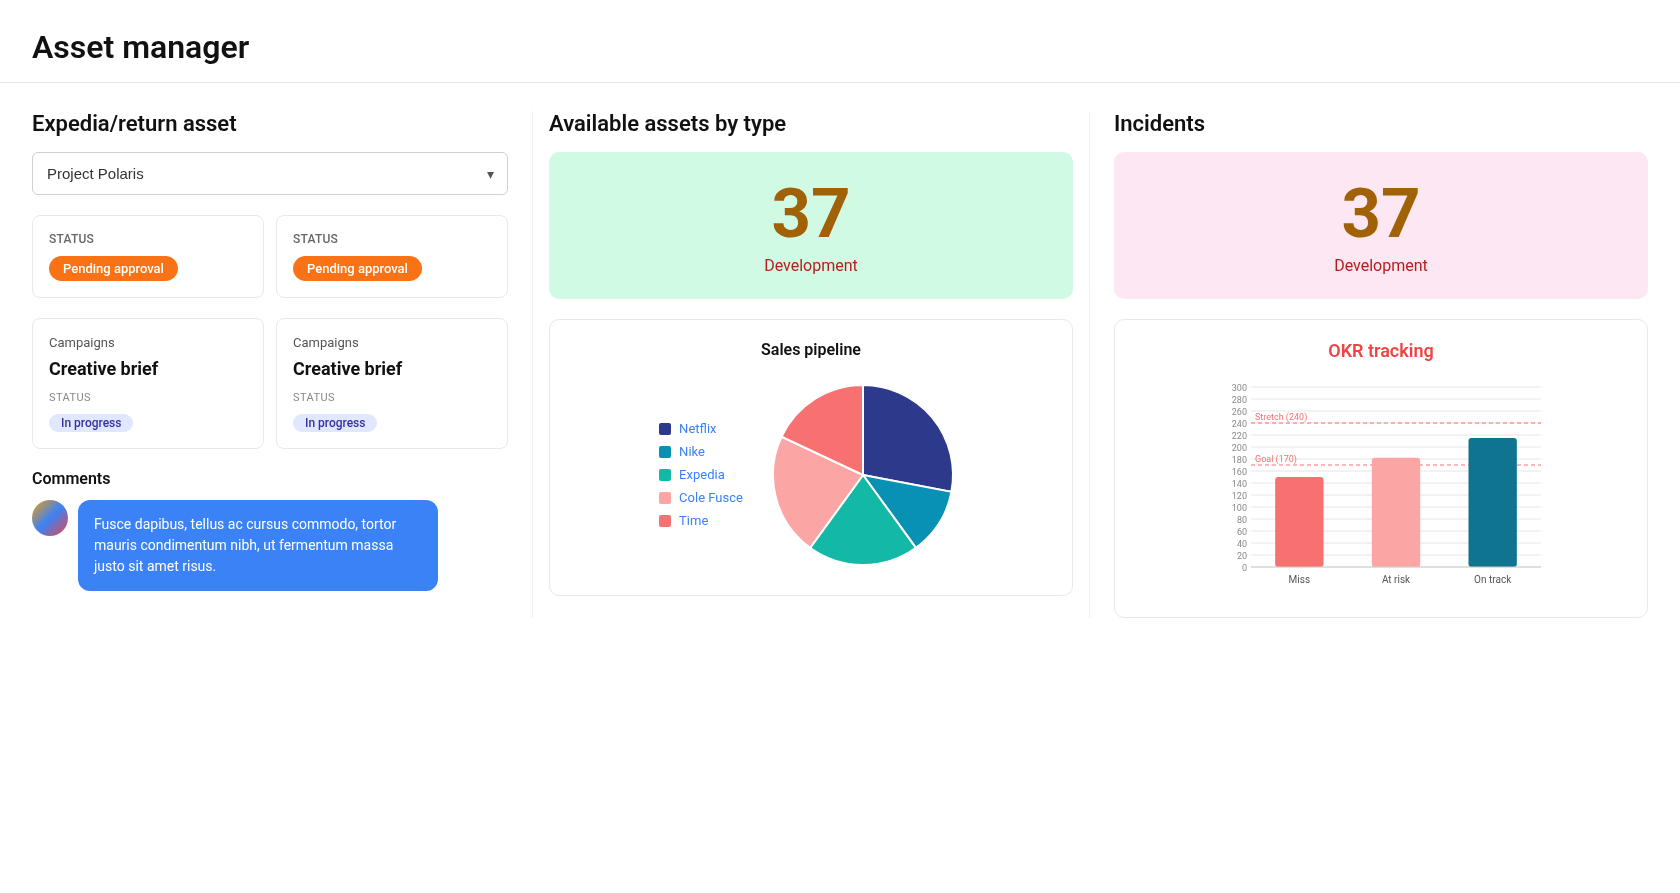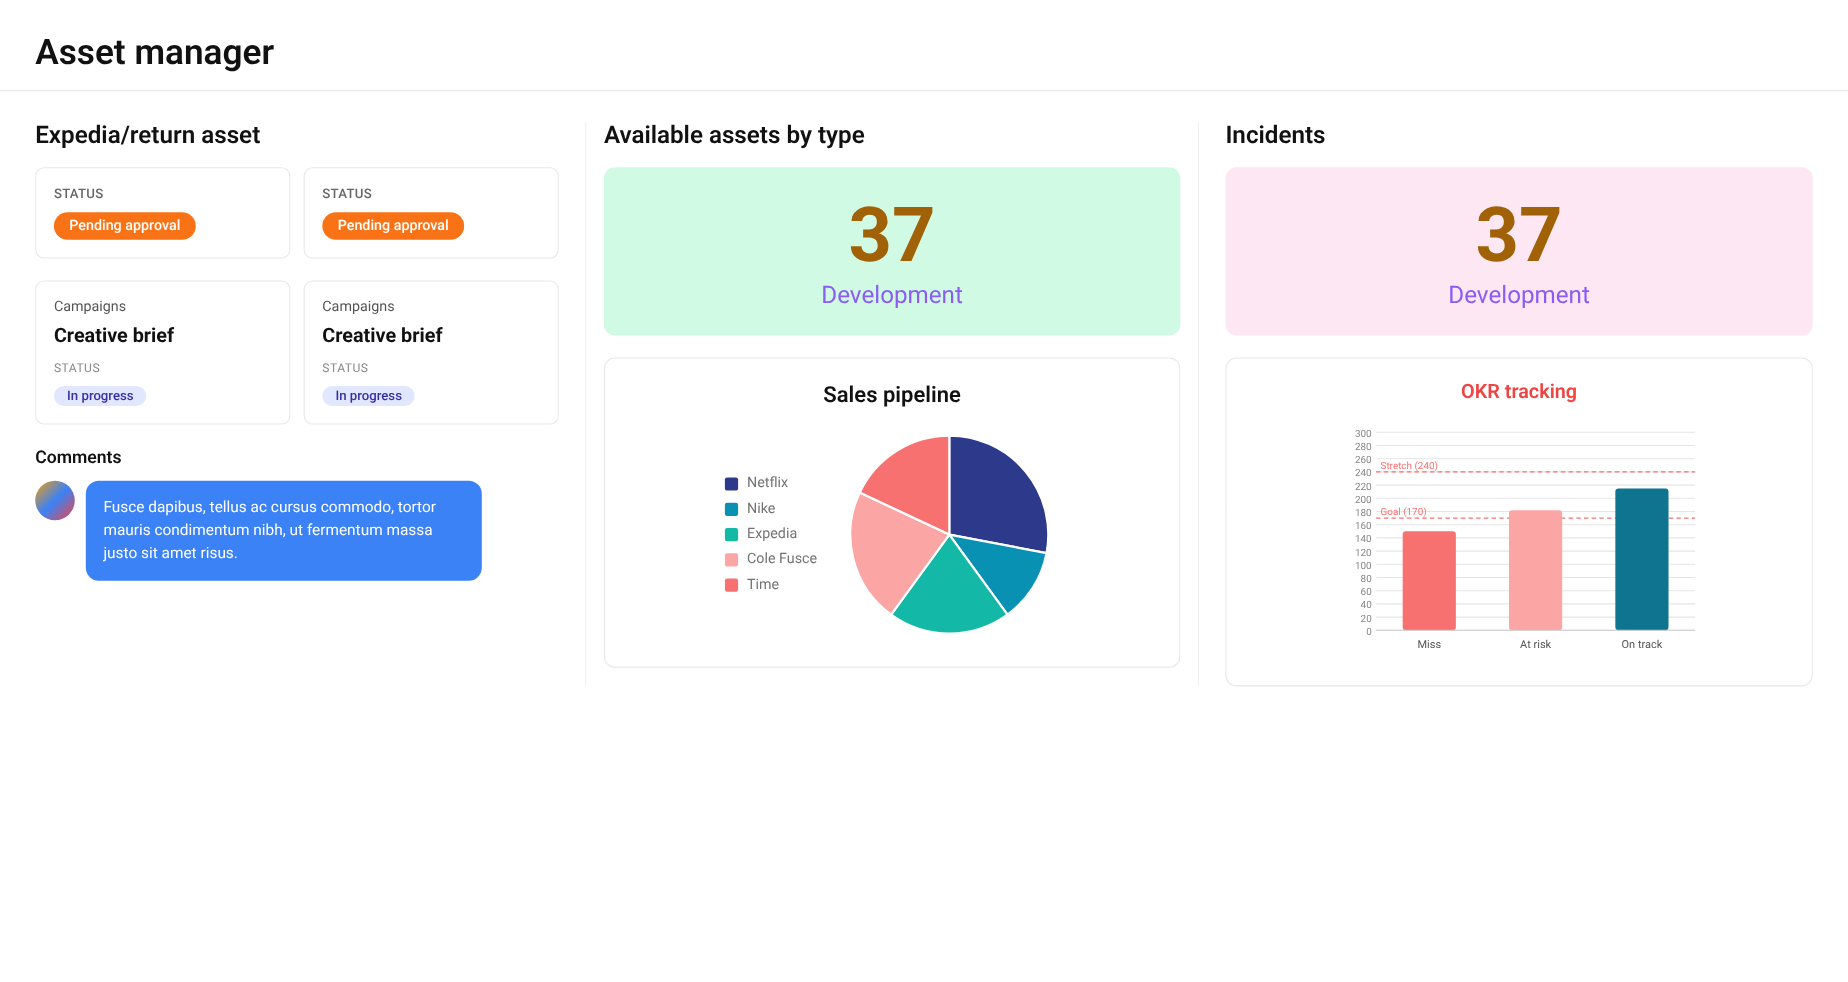--- a/index.html
+++ b/index.html
@@ -183,33 +183,33 @@
       text-align: center;
       margin-bottom: 20px;
     }
     .asset-number {
       font-size: 69px;
       font-weight: 700;
       color: #a16207;
       line-height: 1.1;
     }
     .asset-type {
-      font-size: 22px;
-      color: #8b5cf6;
+      font-size: 16px;
+      color: #b91c1c;
       margin-top: 4px;
     }
 
     .pie-container {
       border: 1px solid #e8e8e8;
       border-radius: 10px;
       padding: 20px;
       background: #fff;
     }
     .pie-title {
-      font-size: 20px;
+      font-size: 16px;
       font-weight: 600;
       text-align: center;
       margin-bottom: 16px;
       color: #111;
     }
     .pie-layout {
       display: flex;
       align-items: center;
       gap: 20px;
       justify-content: center;
@@ -217,21 +217,21 @@
     .pie-legend {
       display: flex;
       flex-direction: column;
       gap: 8px;
     }
     .legend-item {
       display: flex;
       align-items: center;
       gap: 8px;
       font-size: 13px;
-      color: #737373;
+      color: #3b82f6;
     }
     .legend-dot {
       width: 12px;
       height: 12px;
       border-radius: 2px;
       flex-shrink: 0;
     }
 
     
     .right-col {
@@ -274,20 +274,28 @@
 
 <div class="page-header">
   <h1 class="page-title">Asset manager</h1>
 </div>
 
 <div class="main-content">
 
   <div class="left-col">
     <div class="section-title">Expedia/return asset</div>
 
+    <div class="dropdown-wrapper">
+      <select class="dropdown-select">
+        <option>Project Polaris</option>
+        <option>Project Alpha</option>
+        <option>Project Beta</option>
+      </select>
+      <span class="dropdown-arrow">▾</span>
+    </div>
 
     <div class="status-cards-row">
       <div class="status-card">
         <div class="status-label">Status</div>
         <span class="status-badge">Pending approval</span>
       </div>
       <div class="status-card">
         <div class="status-label">Status</div>
         <span class="status-badge">Pending approval</span>
       </div>

